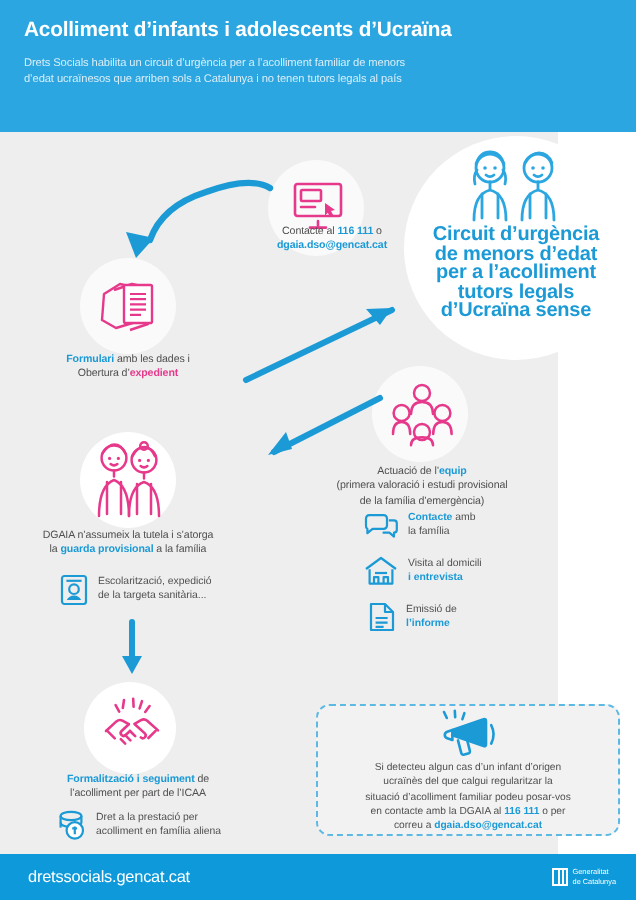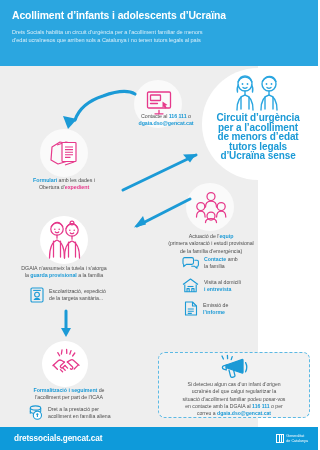--- a/index.html
+++ b/index.html
@@ -4,21 +4,21 @@
 <style>
   * { box-sizing: border-box; margin: 0; padding: 0; }
   html, body {
     width: 318px; height: 450px;
     font-family: "Liberation Sans", sans-serif;
     background: #ffffff;
     overflow: hidden;
   }
   #page {
     position: relative;
-    width: 258px; height: 450px;
+    width: 279px; height: 450px;
     background: #eeeeee;
   }
 
   
   .header {
     position: absolute; left: 0; top: 0;
     width: 318px; height: 66px;
     background: #2ba6e0;
     padding: 9px 14px 0 12px;
   }
@@ -40,22 +40,22 @@
   
   .footer {
     position: absolute; left: 0; bottom: 0;
     width: 318px; height: 23px;
     background: #0e9ada;
     display: flex; align-items: center;
     justify-content: space-between;
     padding: 0 10px 0 14px;
   }
   .footer-url { font-size: 8.2px; color: #ffffff; letter-spacing: -0.1px; }
-  .footer-url b { font-weight: bold; }
-  .footer-url span.light { font-weight: bold; }
+  .footer-url b { font-weight: normal; }
+  .footer-url span.light { font-weight: normal; }
   .gen-logo { display: flex; align-items: center; gap: 2.5px; }
   .gen-bars {
     width: 8px; height: 9px; background: #ffffff;
     display: flex; gap: 0.8px; padding: 1px 0.8px;
   }
   .gen-bars i { width: 1.4px; height: 100%; background: #0e9ada; display: block; }
   .gen-text { color: #ffffff; font-size: 3.7px; line-height: 4.4px; }
 
   
   .circle {
@@ -167,22 +167,22 @@
 
         <path d="M41 18 l0 4"></path>
         <path d="M33 37 q0 -13 8 -15 q8 2 8 15"></path>
         <path d="M37 24 l0 12 M45 24 l0 12"></path>
       </g>
     </svg>
   </div>
 
   <div class="circuit-text" style="left:206px; top:113px;">
     <div>Circuit d’urgència</div>
+    <div>de menors d’edat</div>
     <div>per a l’acolliment</div>
-    <div>de menors d’edat</div>
     <div>tutors legals</div>
     <div>d’Ucraïna sense</div>
   </div>
 
   <div class="circle" style="left:134px; top:80px; width:48px; height:48px;"></div>
   <div style="position:absolute; left:146px; top:90px;">
     <svg width="26" height="26" viewBox="0 0 26 26">
       <g fill="none" stroke="#e6398b" stroke-width="1.3" stroke-linejoin="round" stroke-linecap="round">
         <rect x="1.5" y="2" width="23" height="16" rx="1.2"></rect>
         <rect x="4.5" y="5" width="10" height="5.5" rx="0.6"></rect>

